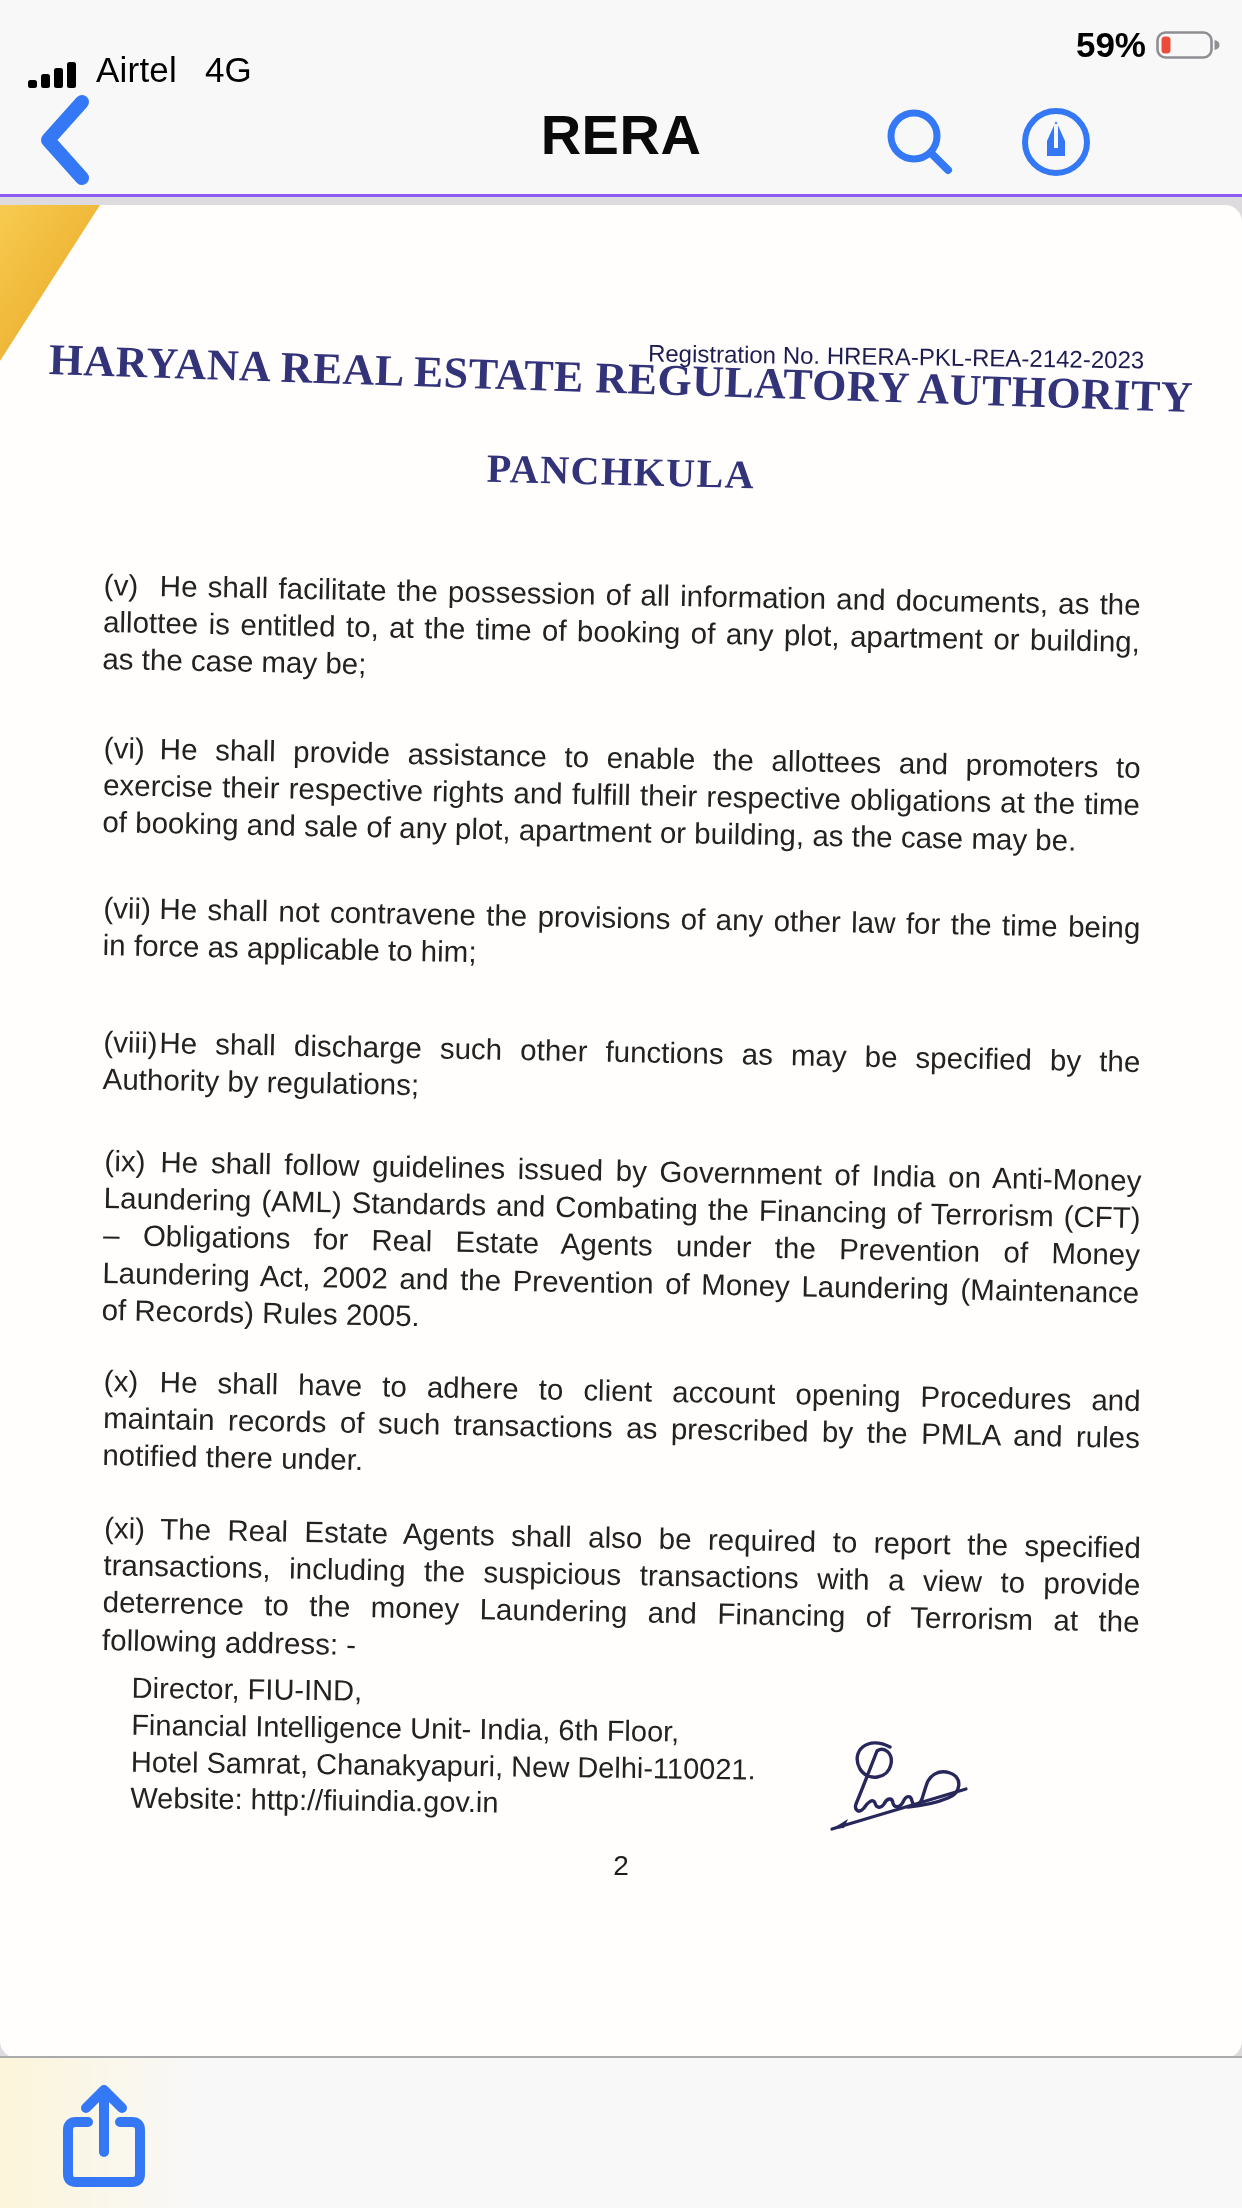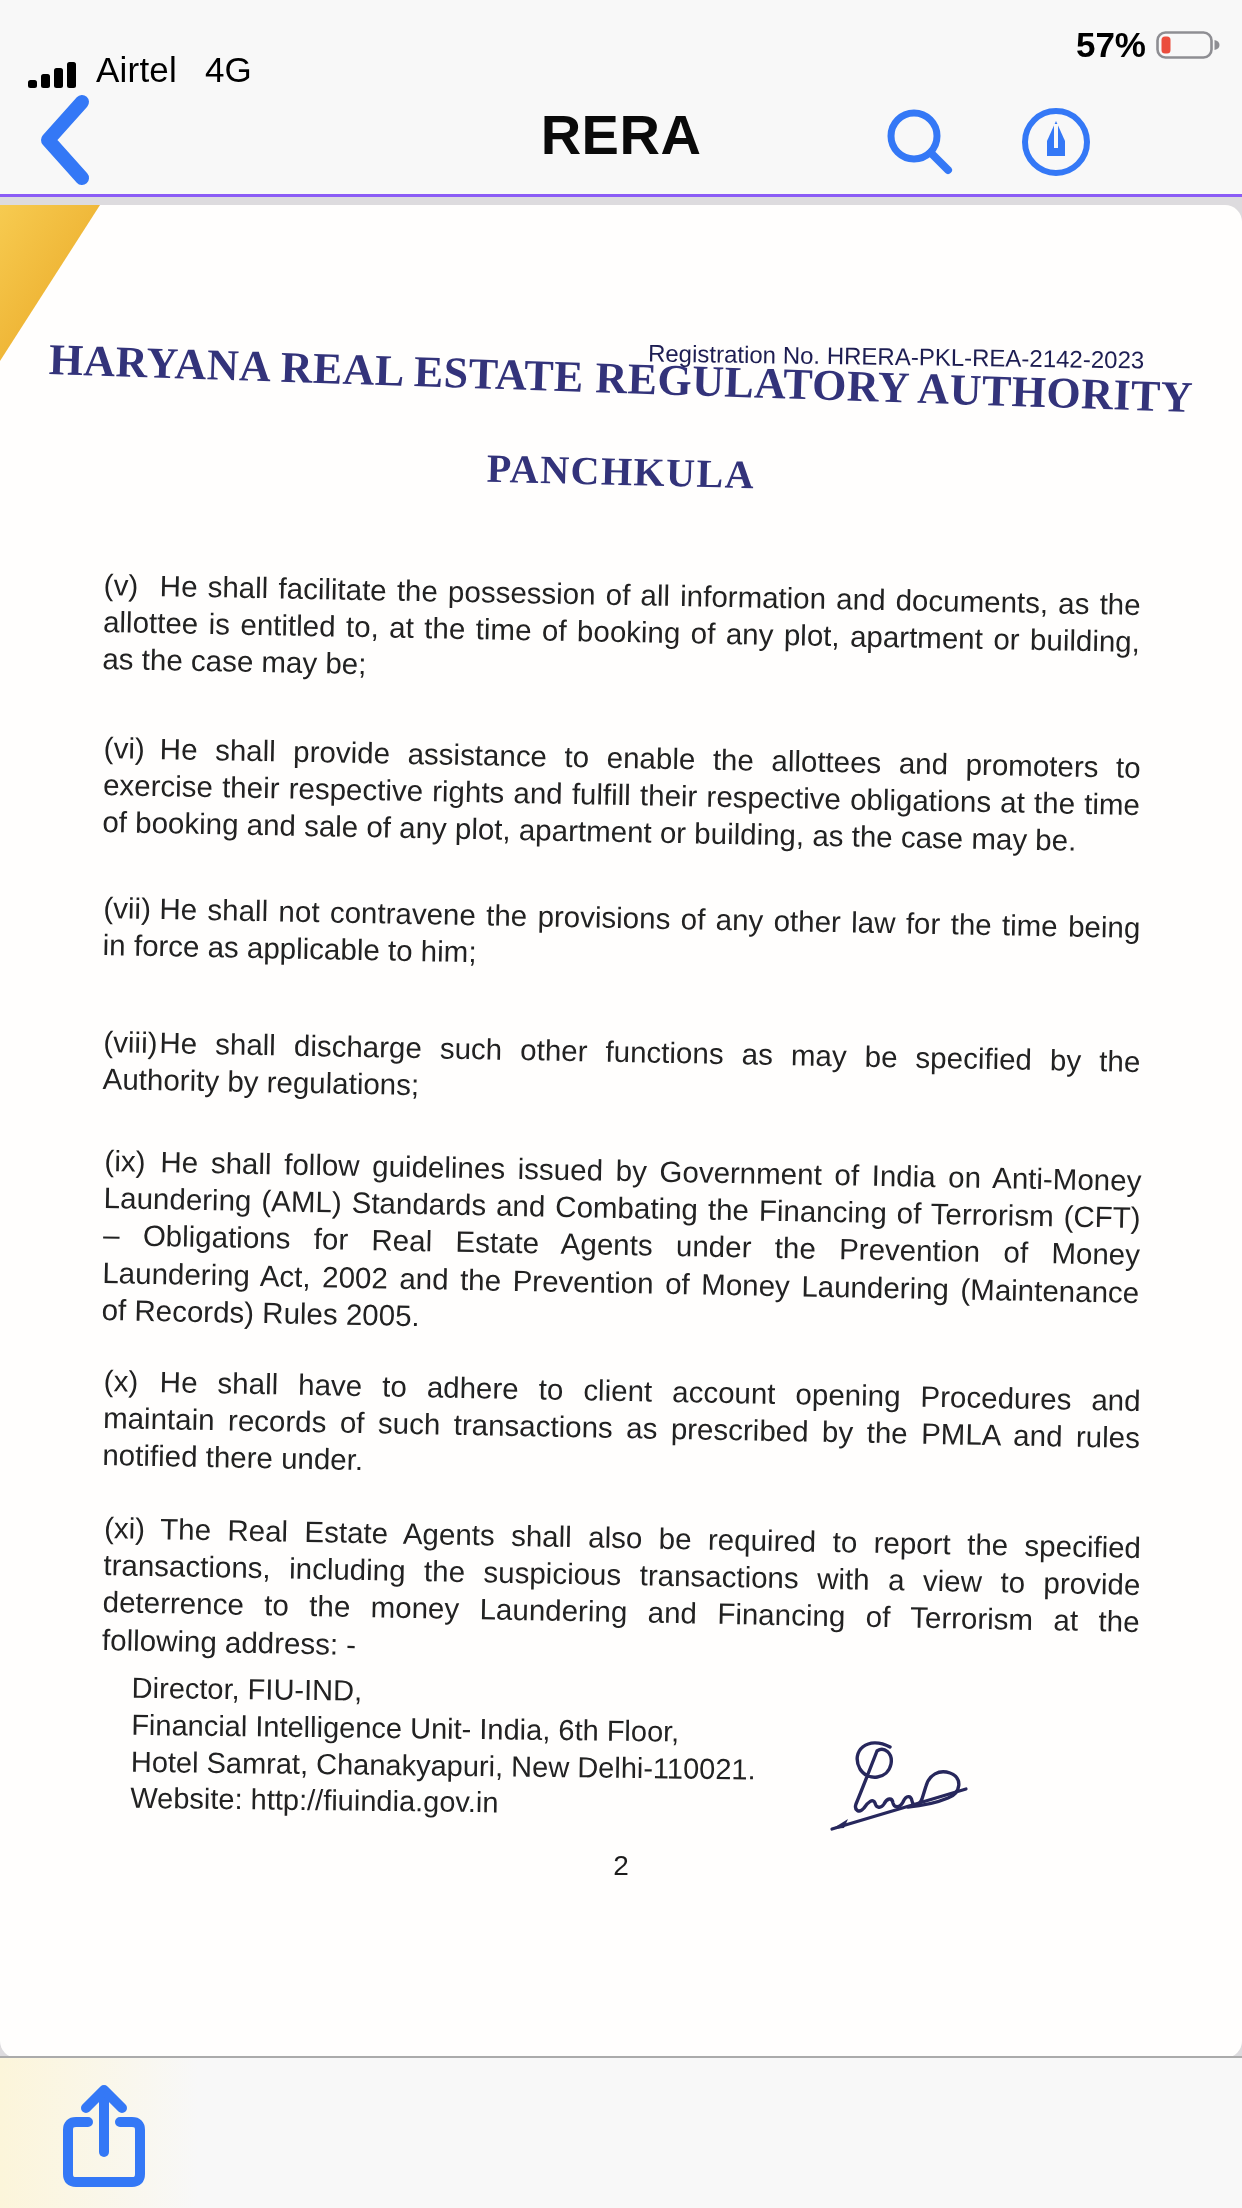--- a/index.html
+++ b/index.html
@@ -76,21 +76,21 @@
           <rect x="0" y="20" width="9" height="8" rx="2.5" fill="#000"></rect>
           <rect x="13" y="14" width="9" height="14" rx="2.5" fill="#000"></rect>
           <rect x="26" y="8" width="9" height="20" rx="2.5" fill="#000"></rect>
           <rect x="39" y="2" width="9" height="26" rx="2.5" fill="#000"></rect>
         </svg>
       </span>
       <span class="carrier">Airtel</span>
       <span class="network">4G</span>
     </div>
     <div class="status-right">
-      <span class="battery-pct">57%</span>
+      <span class="battery-pct">59%</span>
       <span>
         <svg width="66" height="32" viewBox="0 0 66 32">
           <rect x="1.5" y="3.5" width="54" height="25" rx="8" fill="none" stroke="#8e8e93" stroke-width="2.6"></rect>
           <path d="M58.5 11 q5 1 5 5 q0 4 -5 5 Z" fill="#8e8e93"></path>
           <rect x="5.5" y="7.5" width="9" height="17" rx="3.5" fill="#EB4D3D"></rect>
         </svg>
       </span>
     </div>
   </div>
 

